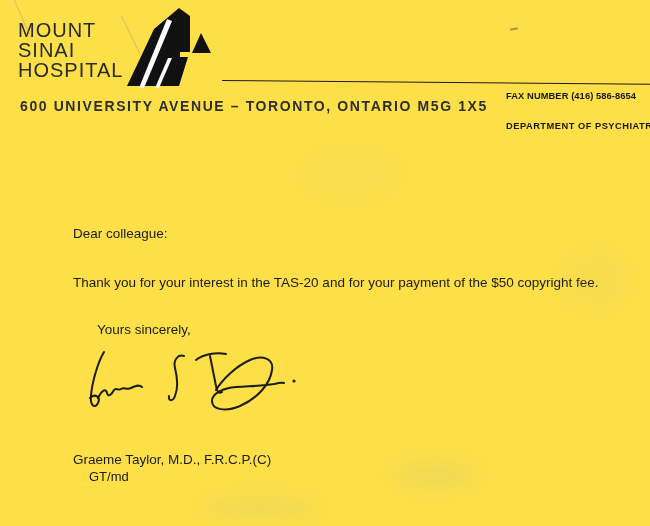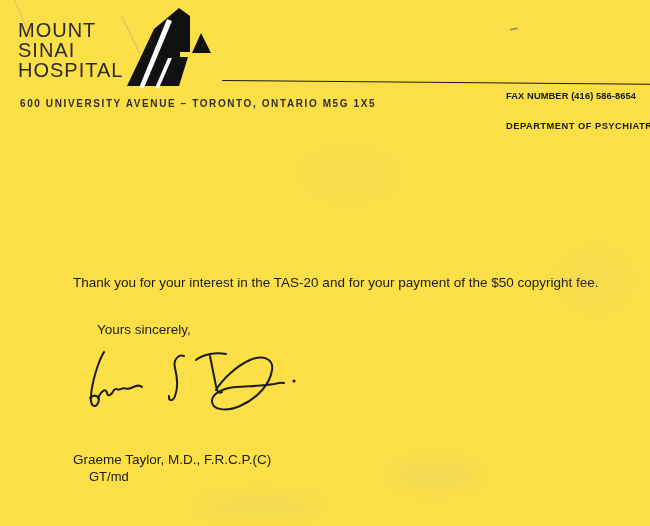--- a/index.html
+++ b/index.html
@@ -22,21 +22,21 @@
   }
   .hospital-name span{display:block;}
   #logo{position:absolute;left:122px;top:2px;}
   .rule{
     position:absolute;left:222px;top:80px;width:430px;height:1.4px;
     background:#1c1c1c;
     transform:rotate(0.5deg);transform-origin:left center;
   }
   .address{
     position:absolute;left:20px;top:98px;
-    font-size:10px;letter-spacing:1.6px;
+    font-size:14px;letter-spacing:1.6px;
     color:#2e2e2e;font-weight:bold;
     white-space:nowrap;
   }
   .fax{
     position:absolute;left:506px;top:91px;
     font-size:9.3px;font-weight:bold;color:#161616;
     letter-spacing:0.1px;white-space:nowrap;
   }
   .dept{
     position:absolute;left:506px;top:121px;
@@ -88,20 +88,21 @@
     <path d="M33,86 L46,56 L50,56 L37,86 Z" fill="#fdfdfc"></path>
     <path d="M79,31 L89,51 L70,51 Z" fill="#111"></path>
   </svg>
 
   <div class="rule"></div>
 
   <div class="address">600 UNIVERSITY AVENUE  –  TORONTO, ONTARIO  M5G 1X5</div>
   <div class="fax">FAX NUMBER (416) 586-8654</div>
   <div class="dept">DEPARTMENT OF PSYCHIATRY</div>
 
+  <div class="salutation">Dear colleague:</div>
   <div class="body-line">Thank you for your interest in the TAS-20 and for your payment of the $50 copyright fee.</div>
   <div class="closing">Yours sincerely,</div>
 
   <svg id="signature" width="240" height="75" viewBox="0 0 240 75" fill="none" stroke="#1c1c1c" stroke-width="2" stroke-linecap="round" stroke-linejoin="round">
 
     <path d="M26,6 C20,16 14,36 13,50 C12,60 17,63 20,57 C23,51 17,47 12,52"></path>
 
     <path d="M20,52 C24,44 28,42 29,47 C30,52 34,48 36,44 C38,41 40,45 43,43 C46,41 49,44 53,42 C57,40 61,38 64,41"></path>
 
     <path d="M106,10 C100,8 95,14 97,22 C99,30 101,40 97,50 C95,56 90,55 91,50"></path>

